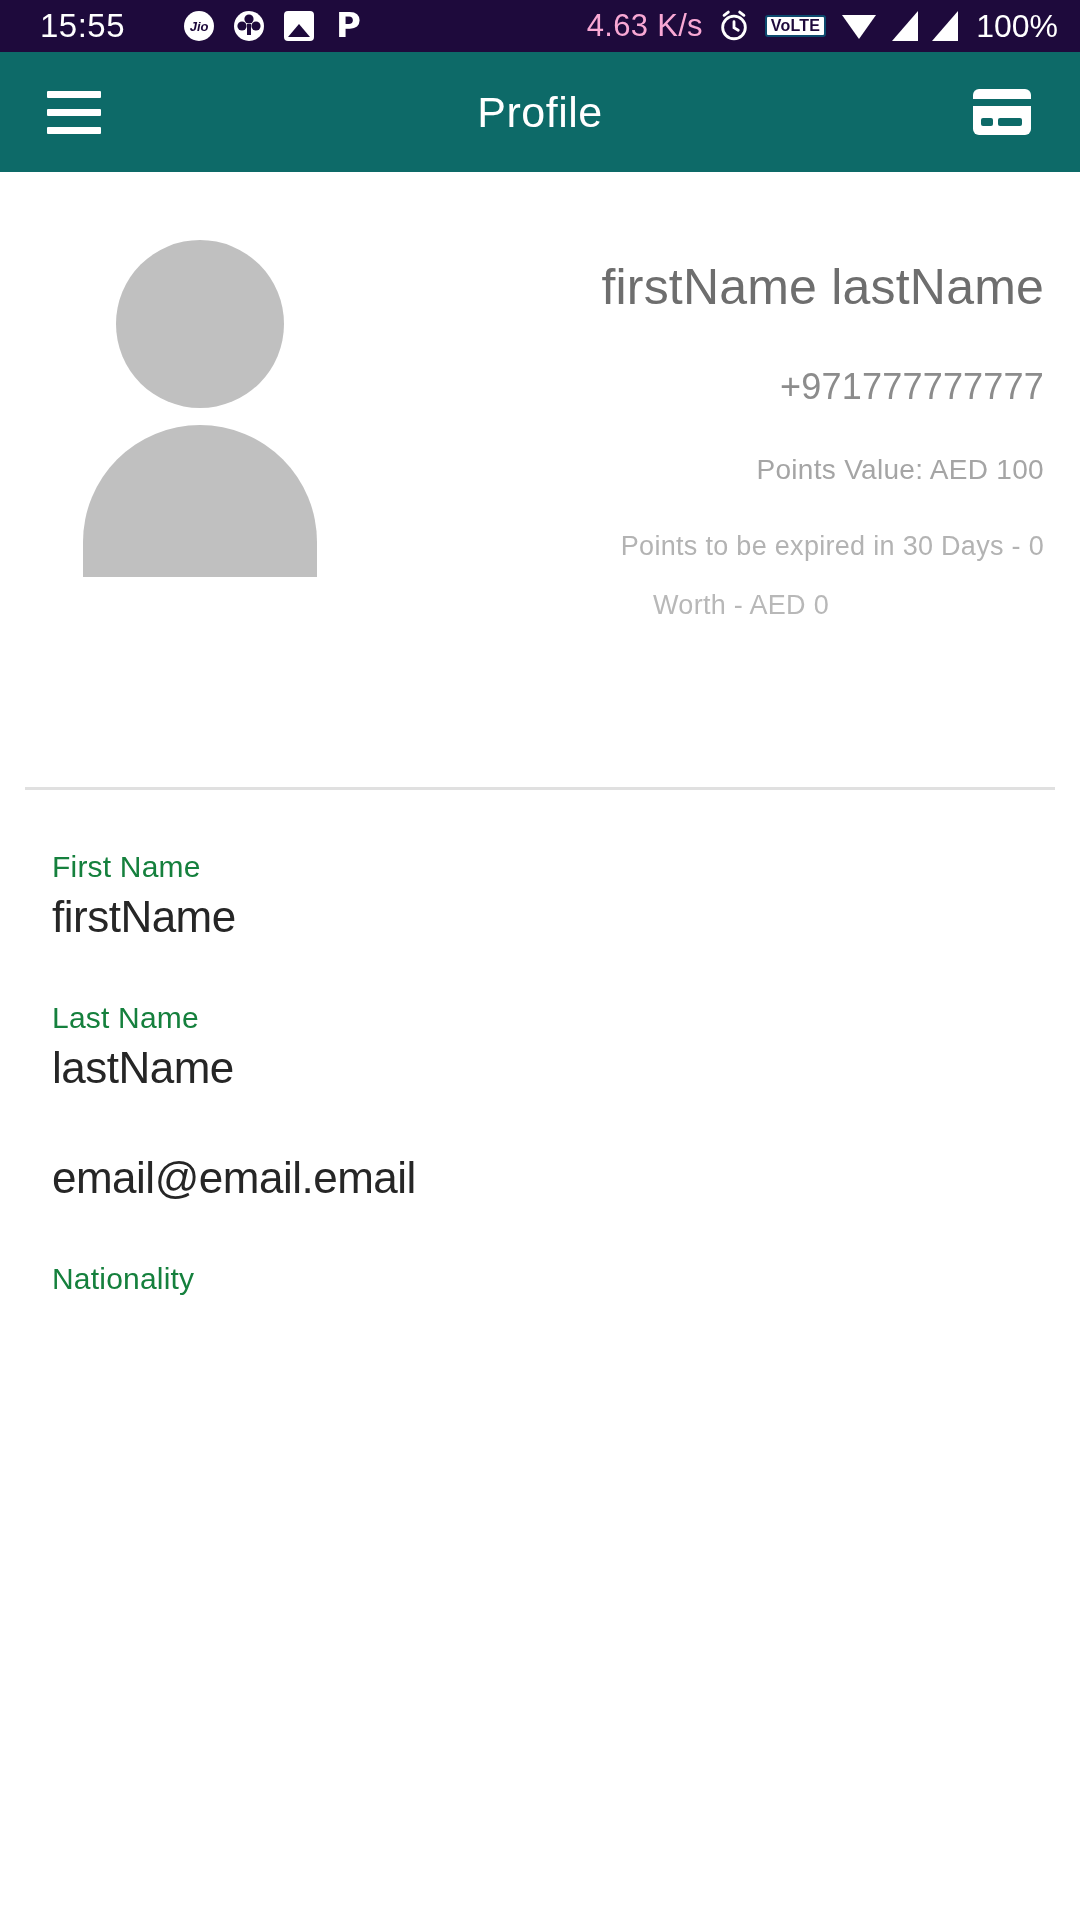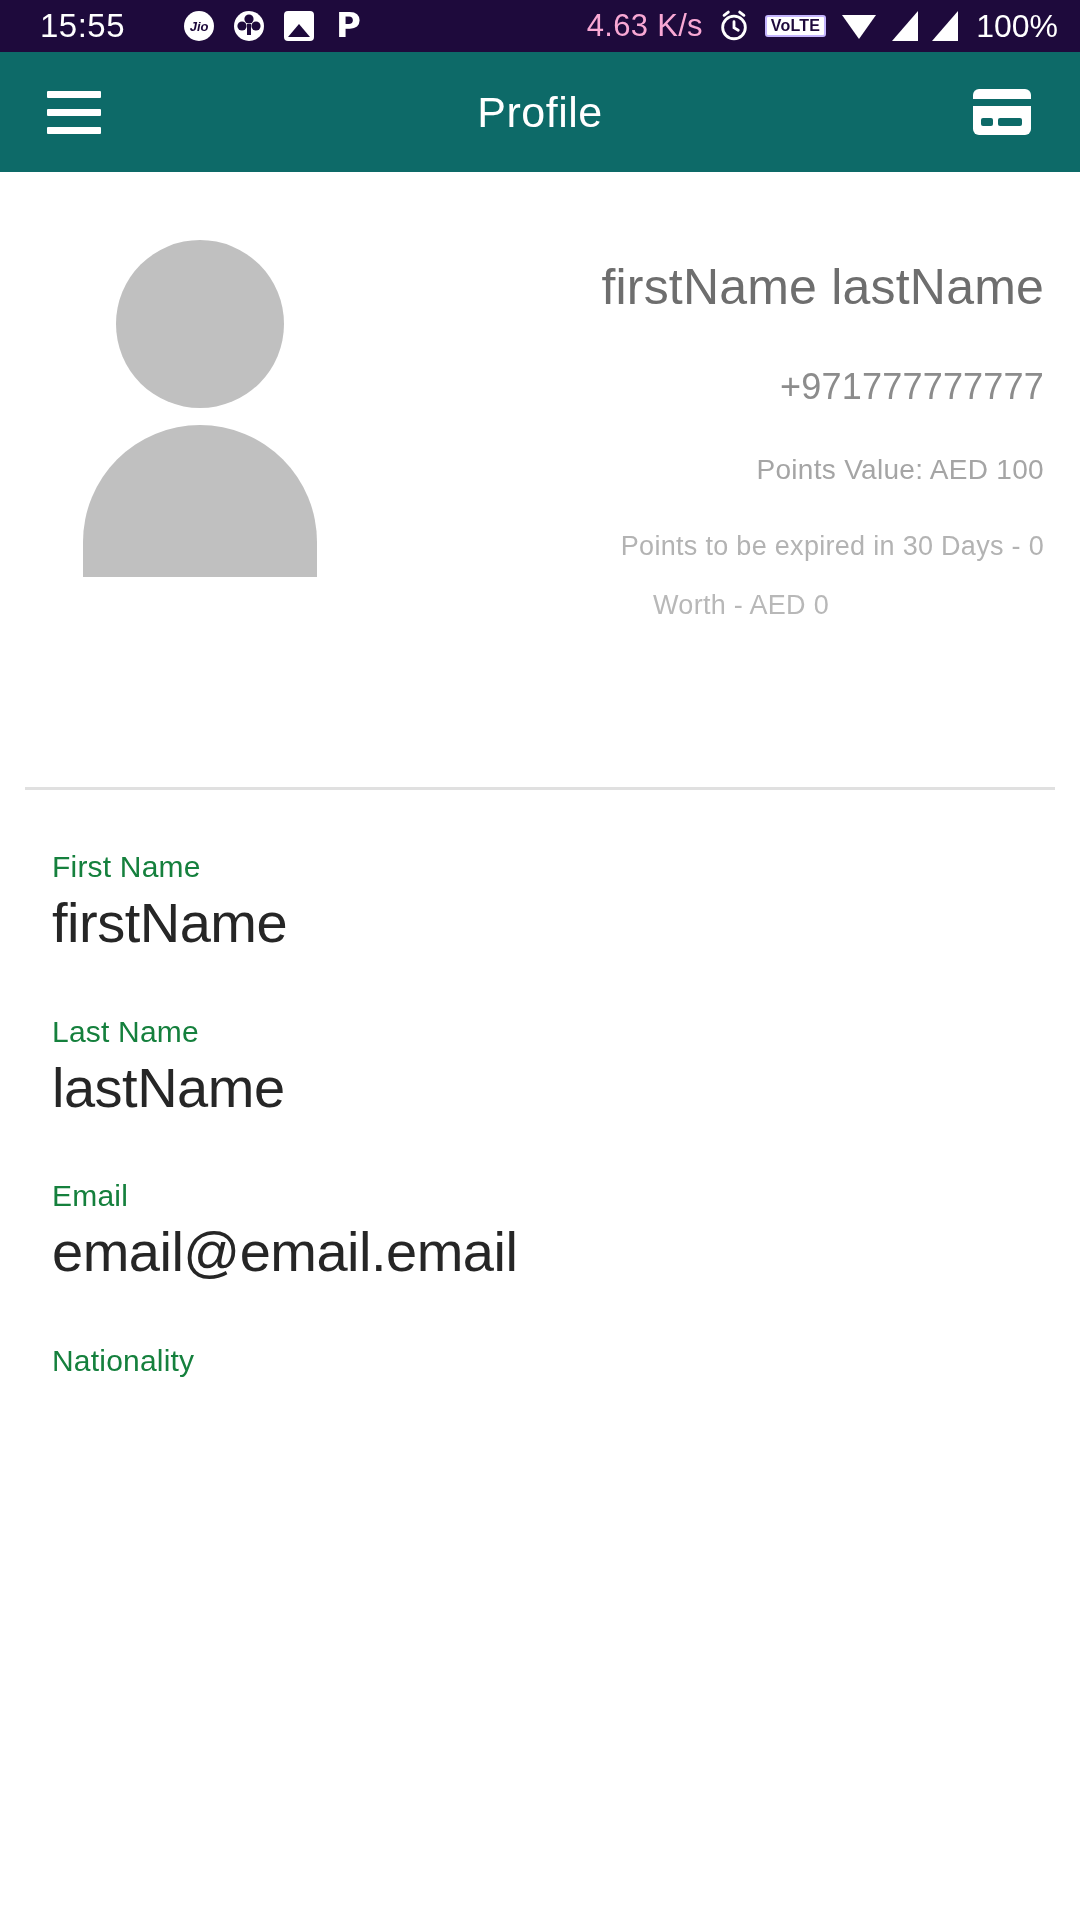--- a/index.html
+++ b/index.html
@@ -88,21 +88,21 @@
     display: flex;
     align-items: center;
     gap: 14px;
   }
   .net-speed {
     font-size: 31px;
     color: #f9a8d4;
     letter-spacing: 0.3px;
   }
   .volte-badge {
-    border: 2px solid #c4b5fd;
+    border: 2px solid #0c4a6e;
     border-radius: 3px;
     padding: 1px 4px;
     font-size: 16px;
     font-weight: bold;
     letter-spacing: 0.2px;
     line-height: 1;
     color: #1e0a3c;
     background: #ffffff;
     font-family: "Liberation Sans", sans-serif;
   }
@@ -249,21 +249,21 @@
   .field {
     margin-bottom: 60px;
   }
   .field-label {
     font-size: 30px;
     color: #15803d;
     letter-spacing: 0.2px;
     margin-bottom: 8px;
   }
   .field-value {
-    font-size: 56px;
+    font-size: 44px;
     color: #262626;
     letter-spacing: -0.5px;
     line-height: 1.12;
     min-height: 10px;
   }
 </style>
 </head>
 <body>
 
 <div class="status-bar">
@@ -351,20 +351,19 @@
 <div class="fields">
   <div class="field">
     <div class="field-label">First Name</div>
     <div class="field-value">firstName</div>
   </div>
   <div class="field">
     <div class="field-label">Last Name</div>
     <div class="field-value">lastName</div>
   </div>
   <div class="field">
-    <div class="field-label">Email</div>
     <div class="field-value">email@email.email</div>
   </div>
   <div class="field">
     <div class="field-label">Nationality</div>
     <div class="field-value"></div>
   </div>
 </div>
 
 </body></html>

